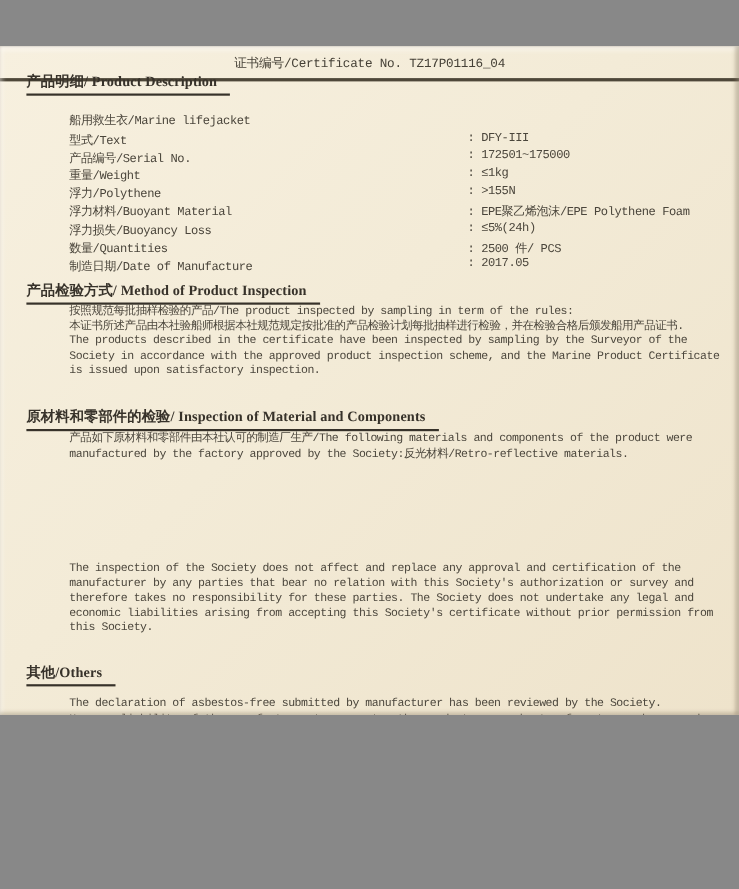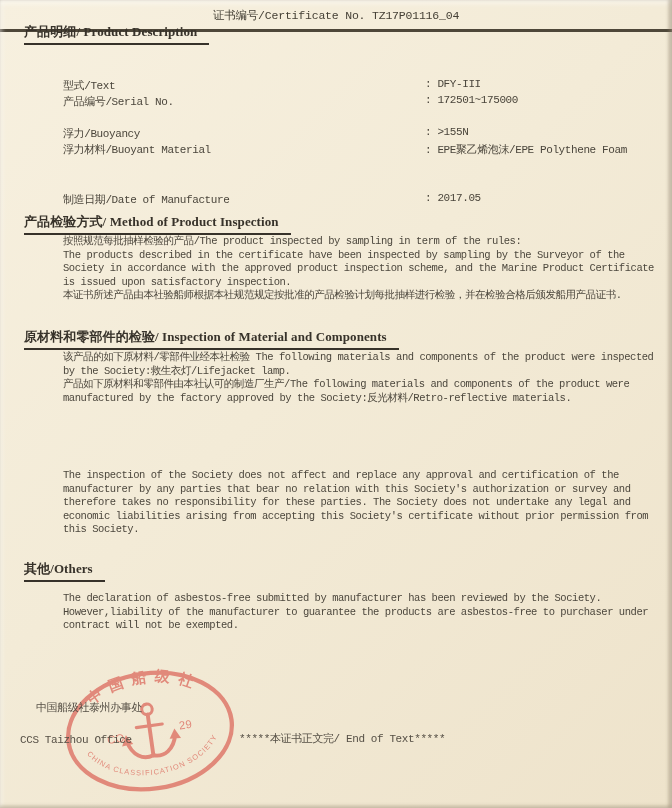--- a/index.html
+++ b/index.html
@@ -1,21 +1,22 @@
 <!DOCTYPE html>
 <html><head>
 <meta charset="utf-8">
 <style>
   * { margin:0; padding:0; box-sizing:border-box; }
   html,body { background:#888; }
   .page {
-    position:relative; width:672px; height:808px; overflow:hidden;
+    position:relative; width:672px; height:608px; overflow:hidden;
     background:linear-gradient(135deg,#f7f0df 0%,#f3ebd7 45%,#eee3cb 100%);
     color:#4a453b;
     font-family:"Liberation Mono","DejaVu Sans Mono",monospace;
+    margin-top:42px;
   }
   .page::after {
     content:""; position:absolute; inset:0; pointer-events:none;
     box-shadow: inset -4px 0 3px rgba(115,100,75,.30),
                 inset 0 -3px 3px rgba(115,100,75,.22),
                 inset 0 4px 5px rgba(255,255,255,.45),
                 inset 3px 0 4px rgba(255,255,255,.25);
   }
   .certno {
     position:absolute; top:8px; left:0; width:100%; text-align:center;
@@ -52,53 +53,65 @@
 </head>
 <body>
 
 <div class="page">
 
   <div class="certno">证书编号/Certificate No. TZ17P01116_04</div>
   <div class="toprule"></div>
 
   <div class="sec-title" style="top:23px">产品明细/ Product Description</div>
 
+  <div class="line" style="top:60px">船用救生衣/Marine lifejacket</div>
 
   <div class="row" style="top:78px">
     <span>型式/Text</span>
     <span class="val"><span class="sep">:</span> <span>DFY-III</span></span>
   </div>
   <div class="row" style="top:94px">
     <span>产品编号/Serial No.</span>
     <span class="val"><span class="sep">:</span> <span>172501~175000</span></span>
   </div>
+  <div class="row" style="top:110px">
+    <span>重量/Weight</span>
+    <span class="val"><span class="sep">:</span> <span>≤1kg</span></span>
+  </div>
   <div class="row" style="top:126px">
-    <span>浮力/Buoyancy</span>
+    <span>浮力/Polythene</span>
     <span class="val"><span class="sep">:</span> <span>&gt;155N</span></span>
   </div>
   <div class="row" style="top:142px">
     <span>浮力材料/Buoyant Material</span>
     <span class="val"><span class="sep">:</span> <span>EPE聚乙烯泡沫/EPE Polythene Foam</span></span>
   </div>
 
+  <div class="row" style="top:160px">
+    <span>浮力损失/Buoyancy Loss</span>
+    <span class="val"><span class="sep">:</span> <span>≤5%(24h)</span></span>
+  </div>
+  <div class="row" style="top:176px">
+    <span>数量/Quantities</span>
+    <span class="val"><span class="sep">:</span> <span>2500 件/ PCS</span></span>
+  </div>
   <div class="row" style="top:192px">
     <span>制造日期/Date of Manufacture</span>
     <span class="val"><span class="sep">:</span> <span>2017.05</span></span>
   </div>
 
   <div class="sec-title" style="top:213px">产品检验方式/ Method of Product Inspection</div>
   <div class="paras" style="top:235px">
     <p>按照规范每批抽样检验的产品/The product inspected by sampling in term of the rules:</p>
+    <p>本证书所述产品由本社验船师根据本社规范规定按批准的产品检验计划每批抽样进行检验，并在检验合格后颁发船用产品证书.</p>
     <p>The products described in the certificate have been inspected by sampling by the Surveyor of the Society in accordance with the approved product inspection scheme, and the Marine Product Certificate is issued upon satisfactory inspection.</p>
-    <p>本证书所述产品由本社验船师根据本社规范规定按批准的产品检验计划每批抽样进行检验，并在检验合格后颁发船用产品证书.</p>
   </div>
 
   <div class="sec-title" style="top:328px">原材料和零部件的检验/ Inspection of Material and Components</div>
   <div class="paras" style="top:351px">
-    <p>该产品的如下原材料/零部件业经本社检验 The following materials and components of the product were inspected by the Society:救生衣灯/Lifejacket lamp.</p>
     <p class="gap-top">产品如下原材料和零部件由本社认可的制造厂生产/The following materials and components of the product were manufactured by the factory approved by the Society:反光材料/Retro-reflective materials.</p>
   </div>
 
   <div class="paras" style="top:469px">
     <p>The inspection of the Society does not affect and replace any approval and certification of the manufacturer by any parties that bear no relation with this Society's authorization or survey and therefore takes no responsibility for these parties. The Society does not undertake any legal and economic liabilities arising from accepting this Society's certificate without prior permission from this Society.</p>
   </div>
 
   <div class="sec-title" style="top:560px">其他/Others</div>
   <div class="paras" style="top:592px">
     <p>The declaration of asbestos-free submitted by manufacturer has been reviewed by the Society. However,liability of the manufacturer to guarantee the products are asbestos-free to purchaser under contract will not be exempted.</p>

